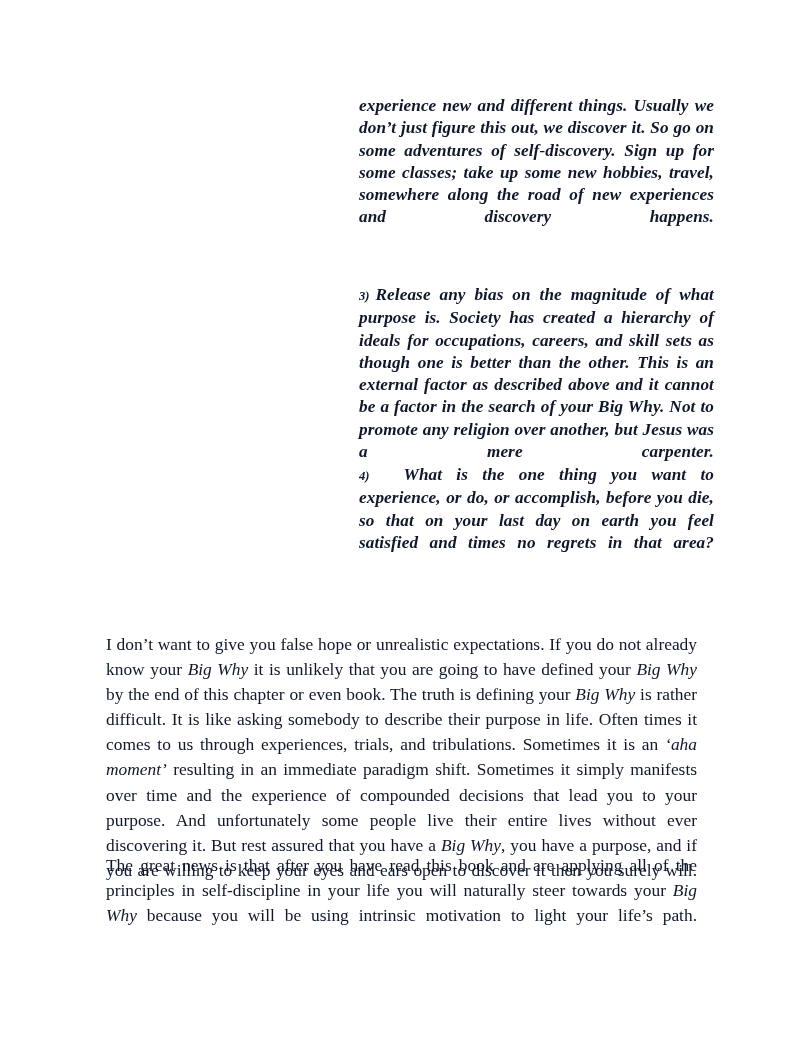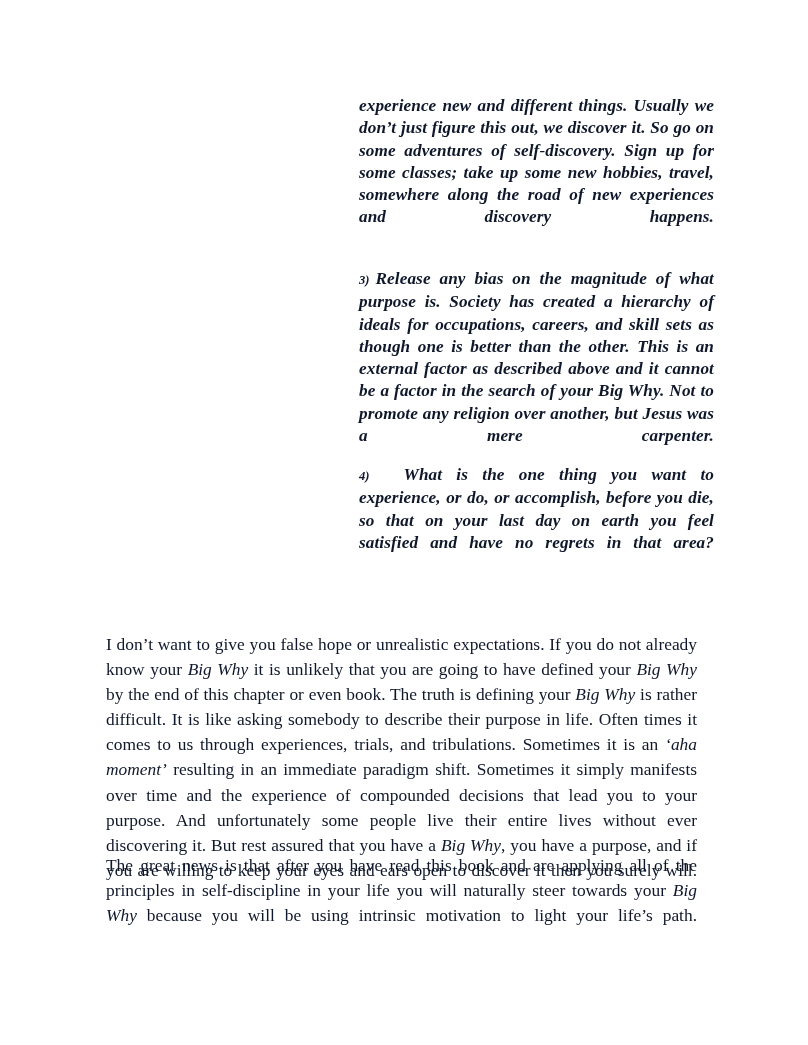--- a/index.html
+++ b/index.html
@@ -29,21 +29,21 @@
     font-size: 17.2px;
     line-height: 22.3px;
     text-align: justify;
     text-justify: inter-word;
     letter-spacing: 0.1px;
   }
   .quote-block p {
     margin: 0;
   }
   .qb-1 { top: 95px; }
-  .qb-2 { top: 268px; }
+  .qb-2 { top: 284px; }
   .qb-3 { top: 464px; }
   .qb-4 { top: 573px; }
 
   
   .quote-block p::after {
     content: "";
     display: inline-block;
     width: 100%;
   }
 
@@ -86,21 +86,21 @@
 
   <div class="quote-block qb-1">
     <p>experience new and different things.  Usually we don’t just figure this out, we discover it.  So go on some adventures of self-discovery.  Sign up for some classes; take up some new hobbies, travel, somewhere along the road of new experiences and discovery happens.</p>
   </div>
 
   <div class="quote-block qb-2">
     <p><span class="marker">3)</span><span class="gap-thin"></span><span>Release any bias on the magnitude of what purpose is.  Society has created a hierarchy of ideals for occupations, careers, and skill sets as though one is better than the other.  This is an external factor as described above and it cannot be a factor in the search of your Big Why.  Not to promote any religion over another, but Jesus was a mere carpenter.</span></p>
   </div>
 
   <div class="quote-block qb-3">
-    <p><span class="marker">4)</span><span class="gap-wide"></span><span>What is the one thing you want to experience, or do, or accomplish, before you die, so that on your last day on earth you feel satisfied and have no regrets in that area?</span></p>
+    <p><span class="marker">4)</span><span class="gap-wide"></span><span>What is the one thing you want to experience, or do, or accomplish, before you die, so that on your last day on earth you feel satisfied and times no regrets in that area?</span></p>
   </div>
 
 
   <div class="body-block bb-1">
     <p><span>I don’t want to give you false hope or unrealistic expectations.  If you do not already know your </span><span class="it">Big Why</span><span> it is unlikely that you are going to have defined your </span><span class="it">Big Why</span><span> by the end of this chapter or even book.  The truth is defining your </span><span class="it">Big Why</span><span> is rather difficult.  It is like asking somebody to describe their purpose in life.  Often times it comes to us through experiences, trials, and tribulations.  Sometimes it is an </span><span class="it">‘aha moment’</span><span> resulting in an immediate paradigm shift.  Sometimes it simply manifests over time and the experience of compounded decisions that lead you to your purpose. And unfortunately some people live their entire lives without ever discovering it.  But rest assured that you have a </span><span class="it">Big Why</span><span>, you have a purpose, and if you are willing to keep your eyes and ears open to discover it then you surely will.</span></p>
   </div>
 
   <div class="body-block bb-2">
     <p><span>The great news is that after you have read this book and are applying all of the principles in self-discipline in your life you will naturally steer towards your </span><span class="it">Big Why</span><span> because you will be using intrinsic motivation to light your life’s path.</span></p>
   </div>

